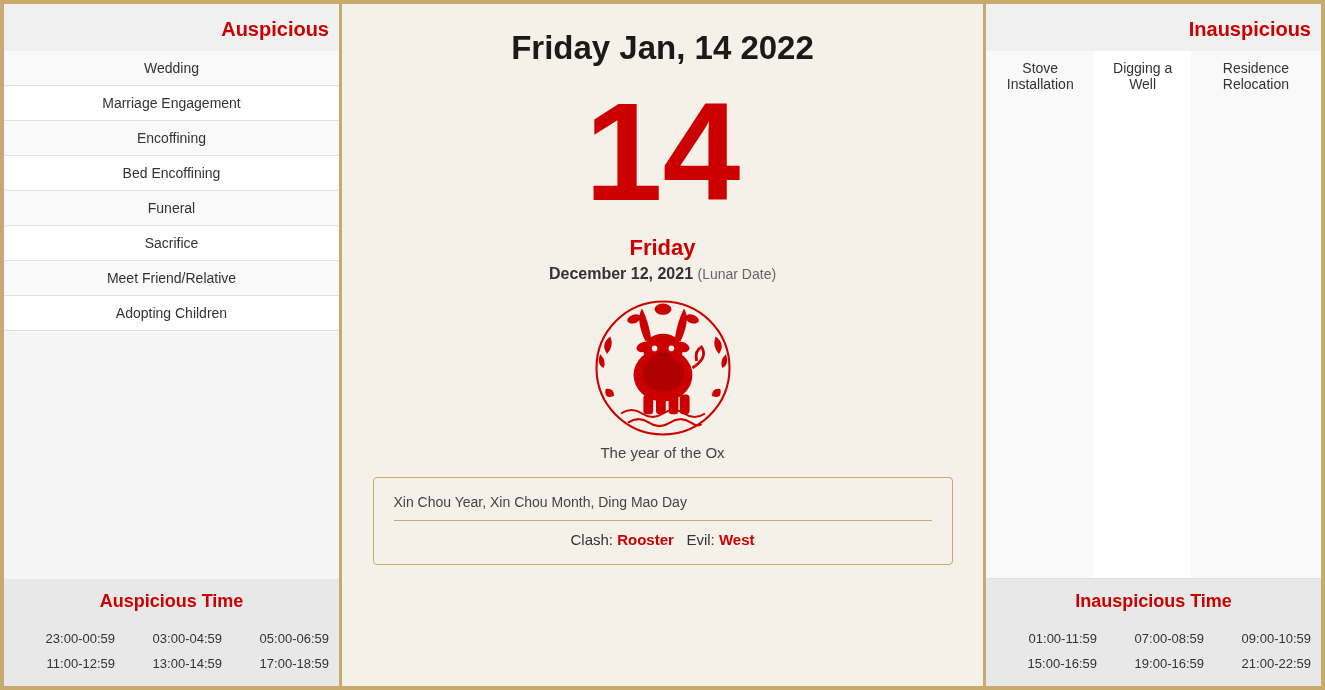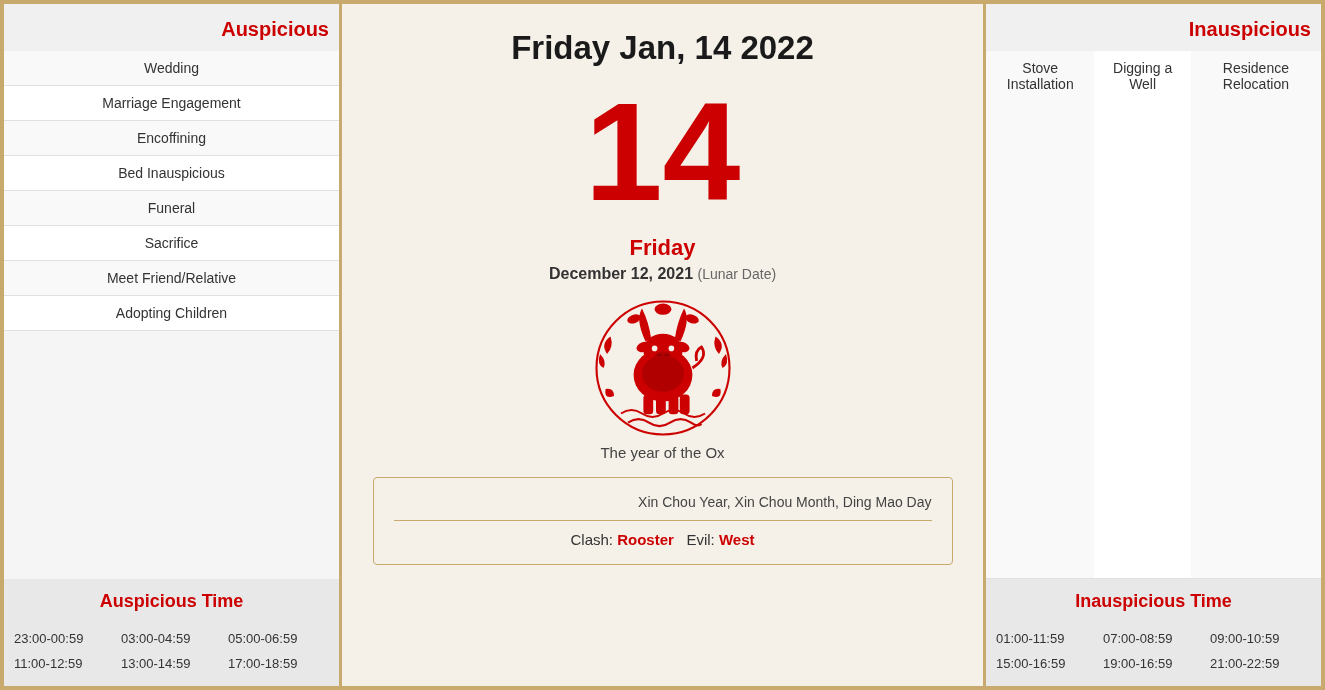--- a/index.html
+++ b/index.html
@@ -72,21 +72,21 @@
       font-weight: bold;
       color: #cc0000;
       text-align: center;
       margin-bottom: 12px;
     }
 
     .time-grid {
       display: grid;
       grid-template-columns: repeat(3, 1fr);
       gap: 4px 6px;
-      text-align: left;
+      text-align: right;
       margin-top: 16px;
     }
 
     .time-cell {
       font-size: 13px;
       color: #333;
       padding: 3px 0;
     }
 
     
@@ -155,21 +155,21 @@
     .info-box {
       border: 1.5px solid #c8a96e;
       border-radius: 4px;
       width: 100%;
       max-width: 580px;
       padding: 10px 20px;
       margin-top: 8px;
     }
 
     .info-box-row {
-      text-align: right;
+      text-align: left;
       font-size: 14px;
       color: #444;
       padding: 6px 0;
     }
 
     .info-box-divider {
       border: none;
       border-top: 1px solid #c8a96e;
       margin: 4px 0;
     }
@@ -216,21 +216,21 @@
 <div class="outer-border">
 
   <div class="left-panel">
     <div class="panel-header">
       <span class="panel-header-title">Auspicious</span>
     </div>
     <div class="auspicious-list" id="auspicious-list">
         <div class="list-item">Wedding</div>
         <div class="list-item">Marriage Engagement</div>
         <div class="list-item">Encoffining</div>
-        <div class="list-item">Bed Inauspicious</div>
+        <div class="list-item">Bed Encoffining</div>
         <div class="list-item">Funeral</div>
         <div class="list-item">Sacrifice</div>
         <div class="list-item">Meet Friend/Relative</div>
         <div class="list-item">Adopting Children</div>
       </div>
     <div class="bottom-section">
       <div class="bottom-section-title">Auspicious Time</div>
       <div class="time-grid" id="auspicious-times">
       <div class="time-cell">23:00-00:59</div>
           <div class="time-cell">03:00-04:59</div>

